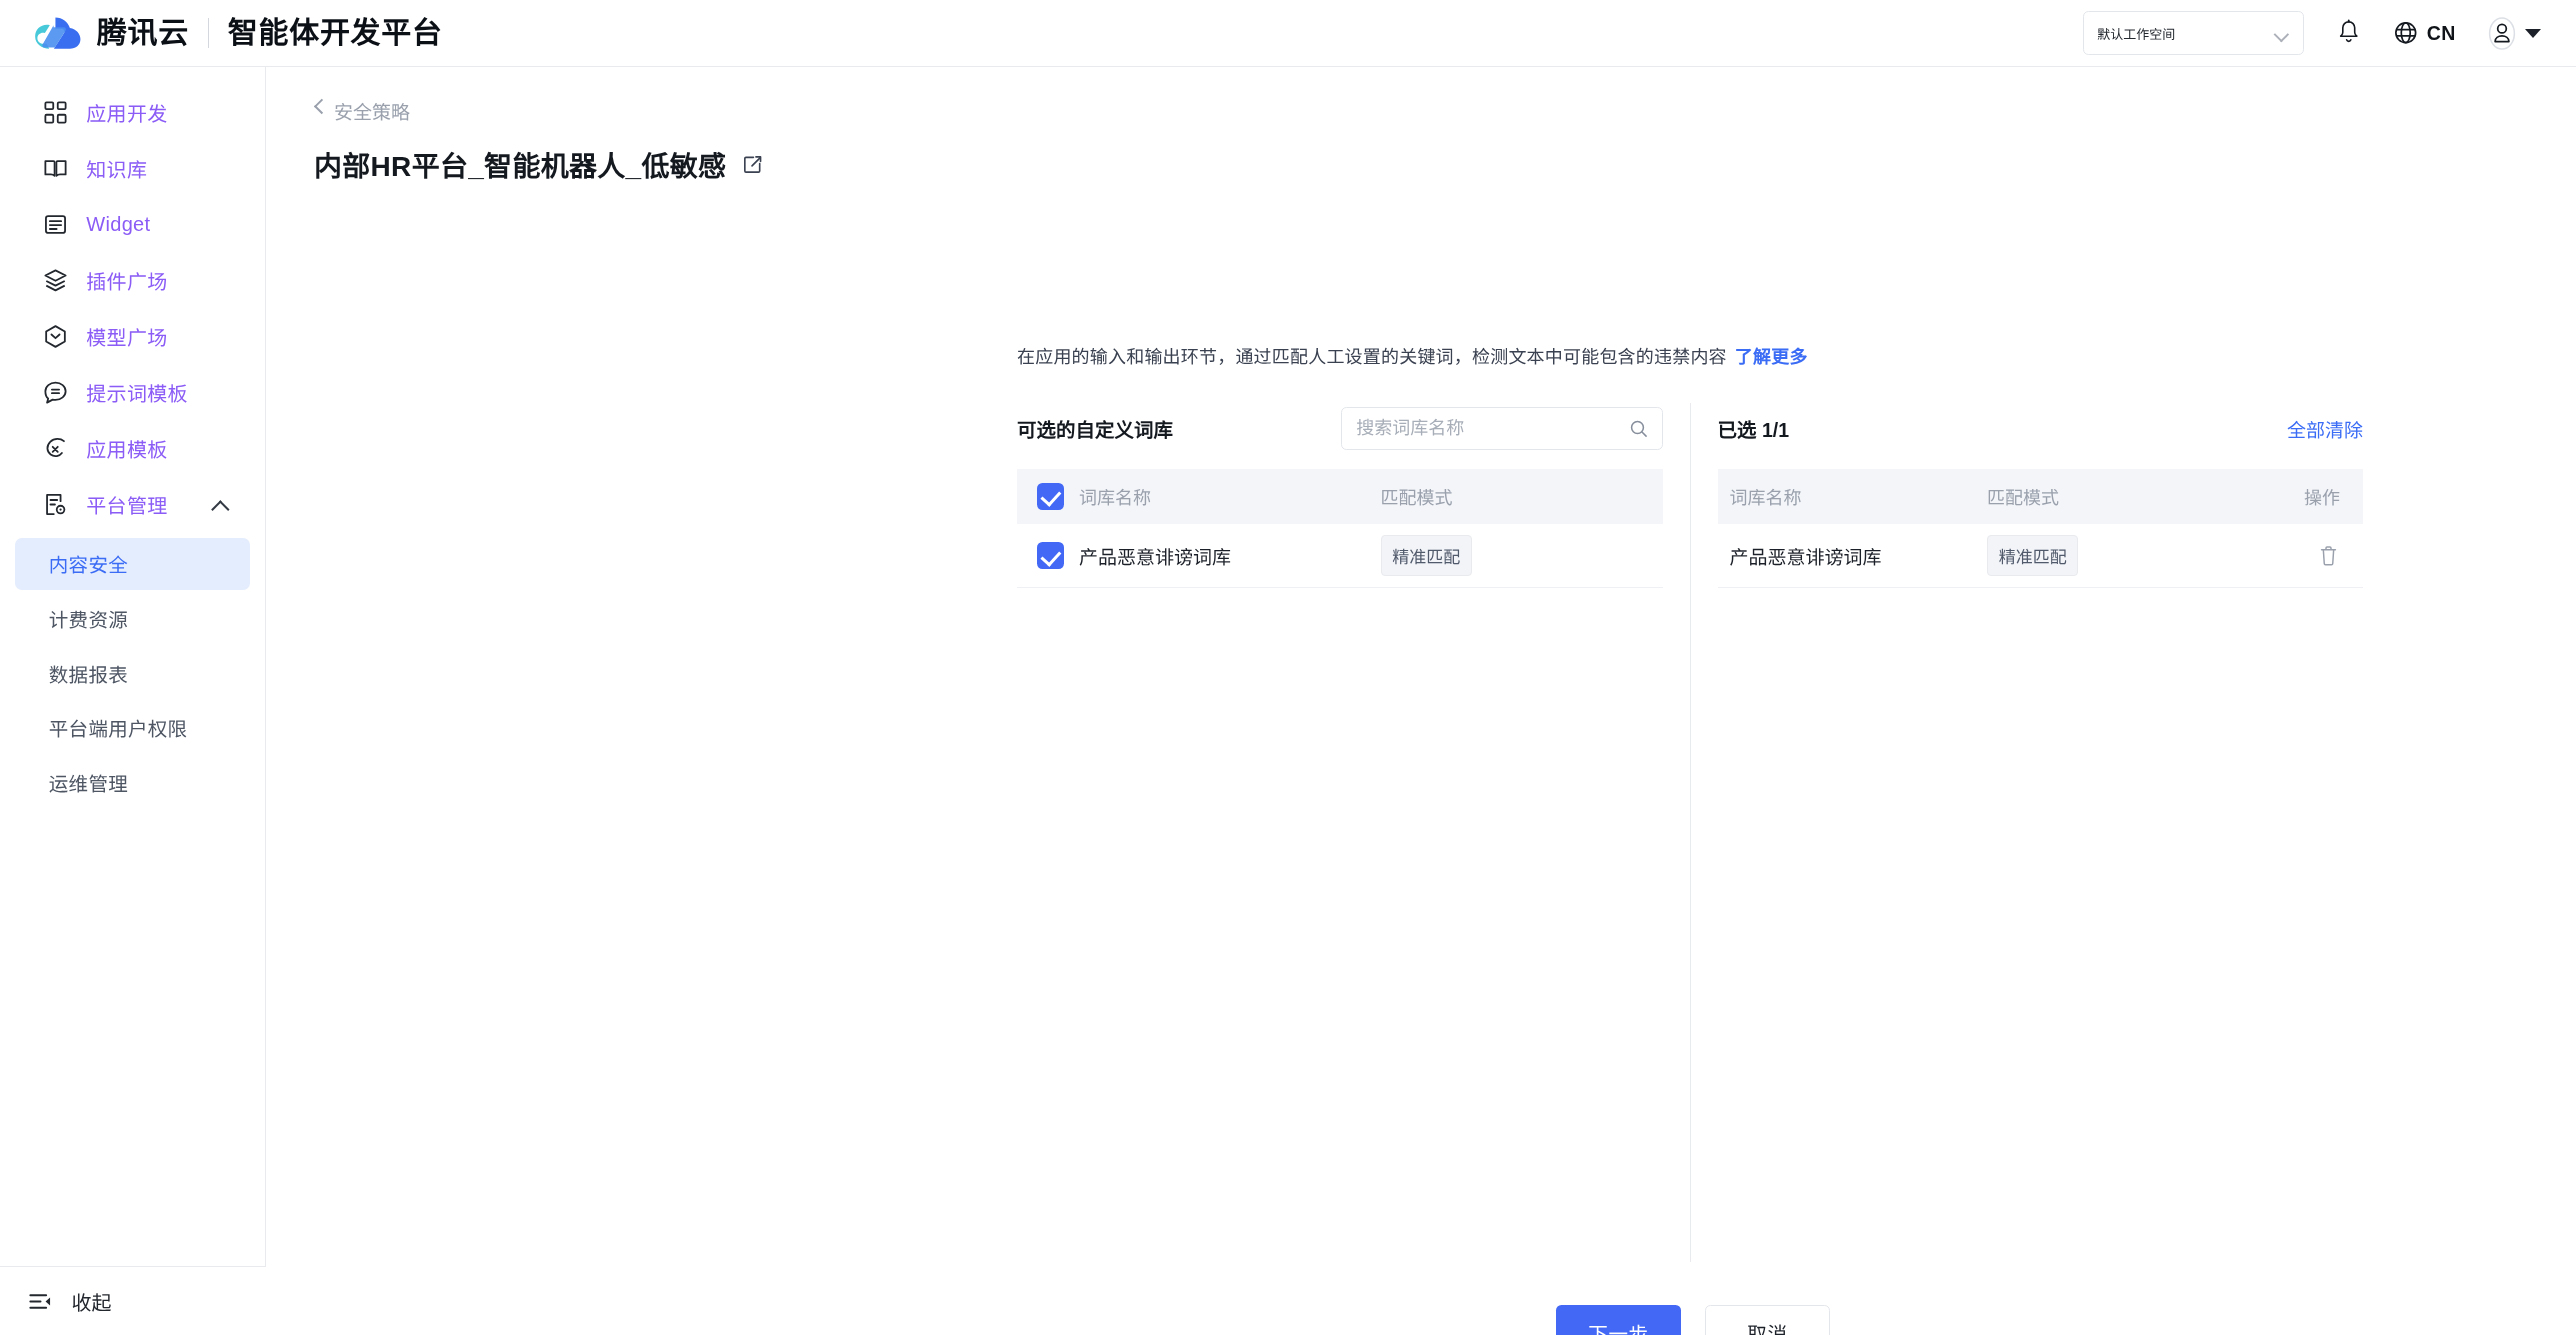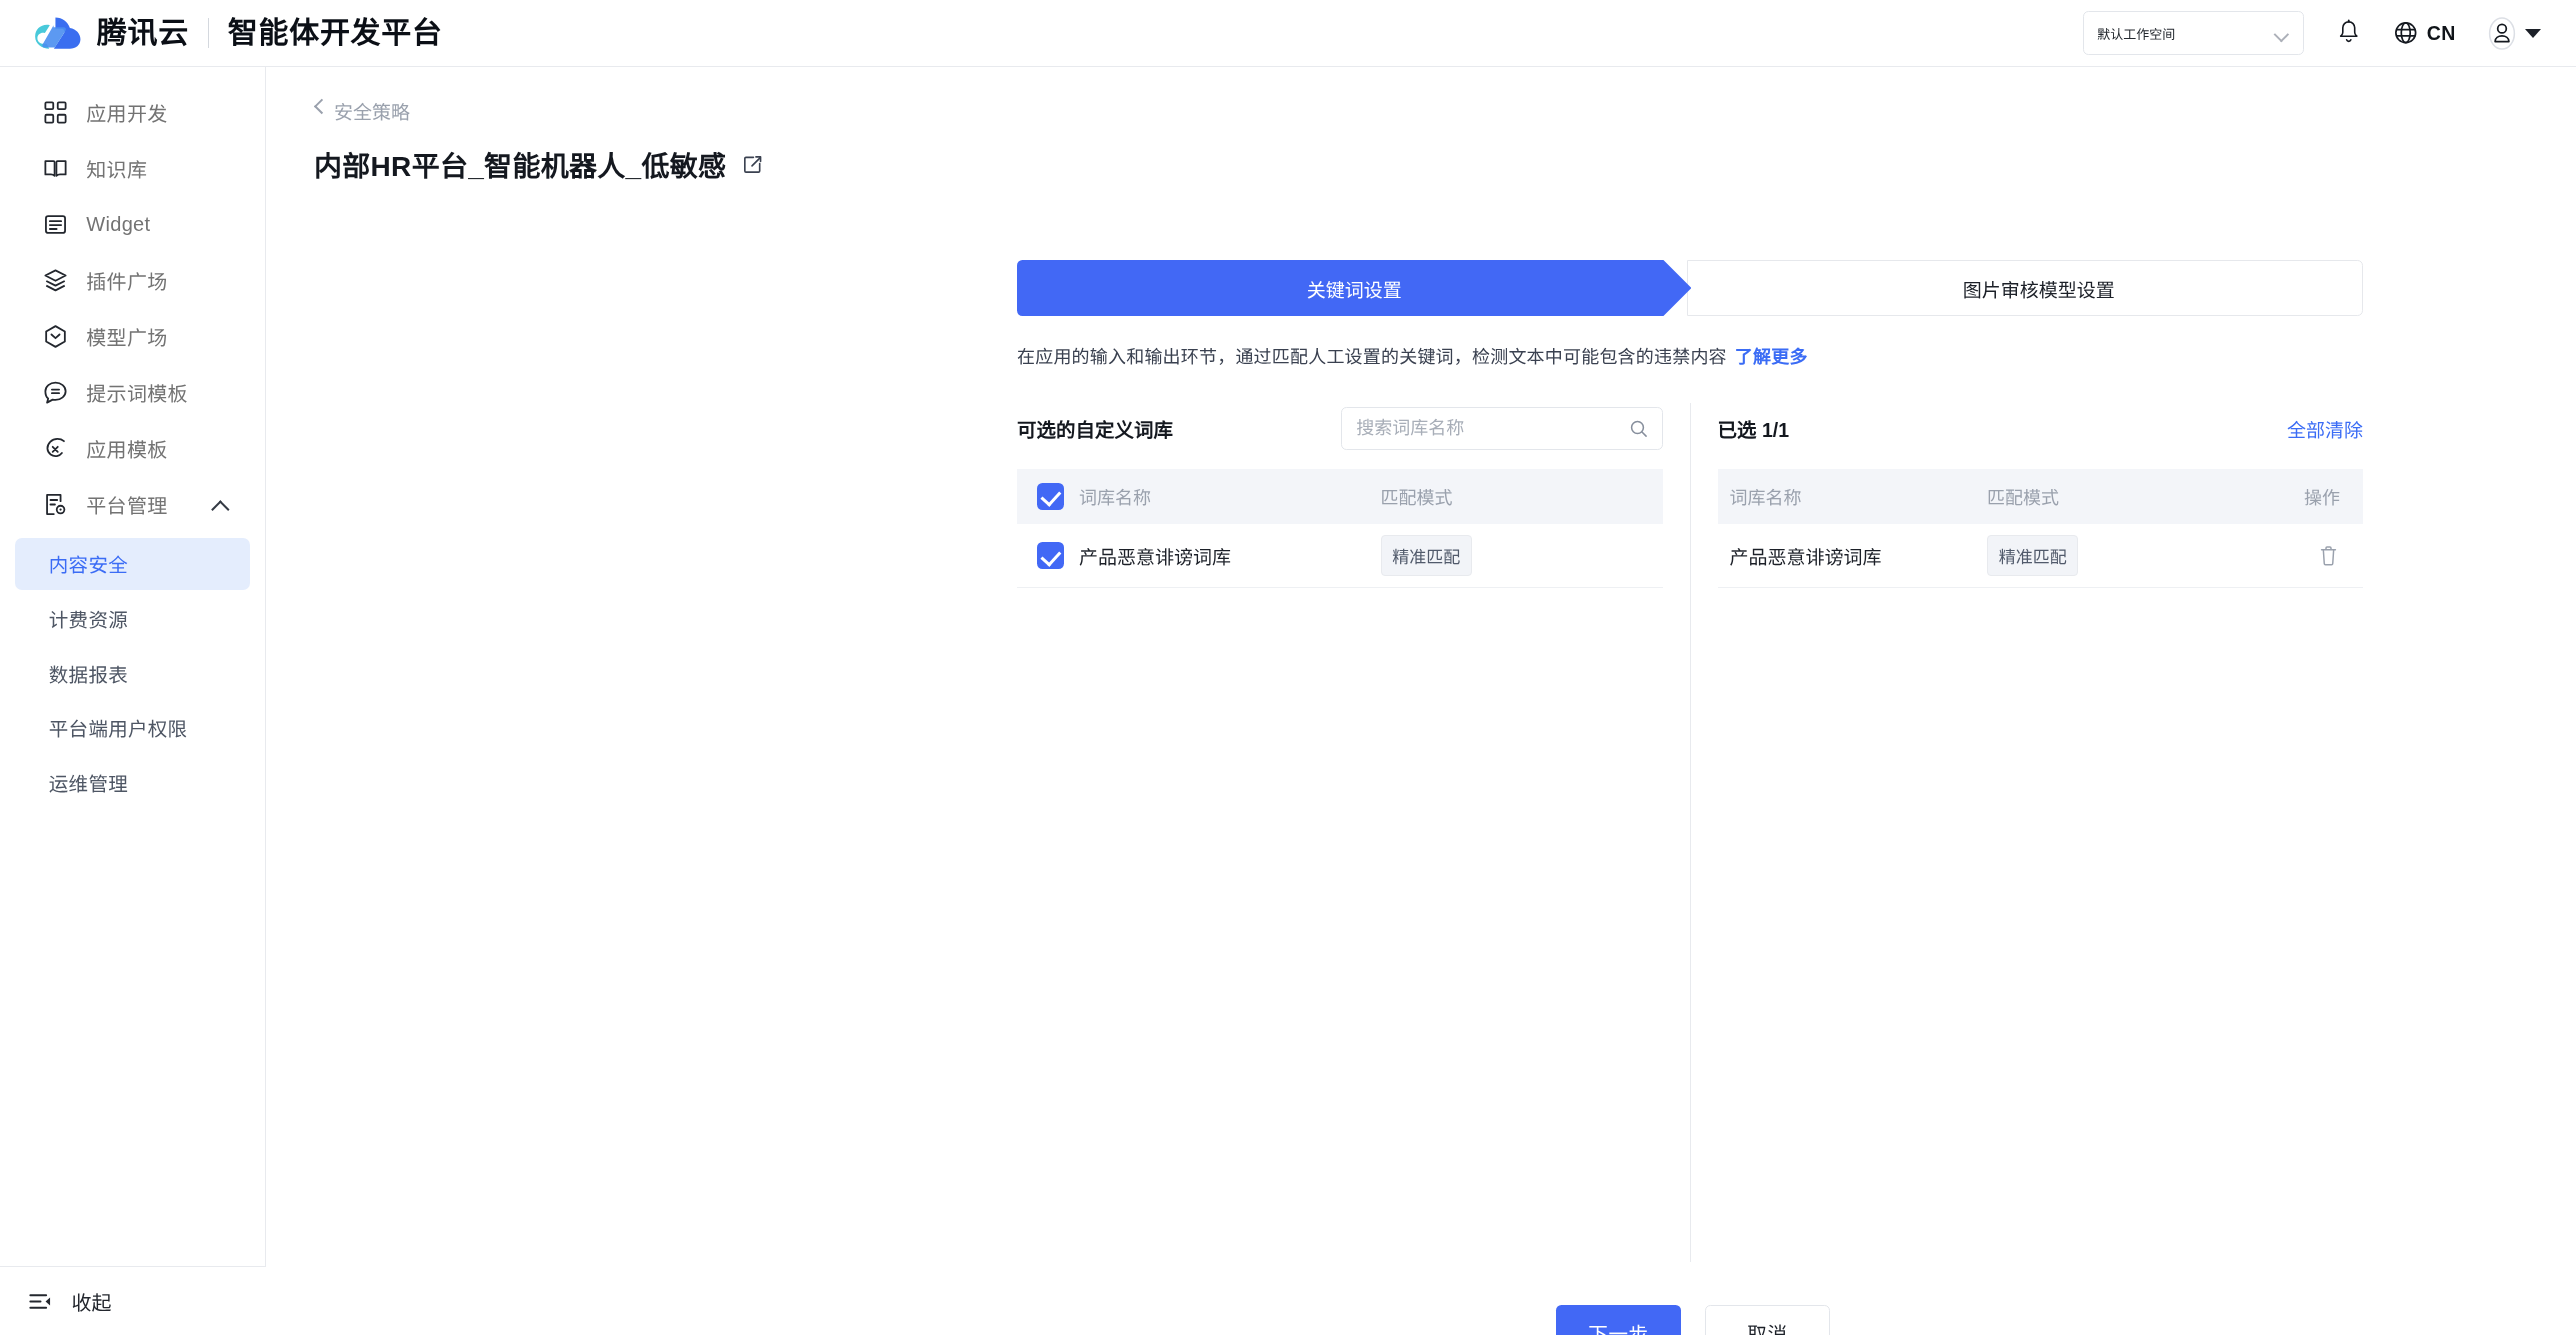--- a/index.html
+++ b/index.html
@@ -68,21 +68,21 @@
     background: #ffffff;
     border-right: 1.3px solid #e8eaee;
   }
   .nav-list { padding-top: 17.5px; }
   .nav-item {
     height: 56px; display: flex; align-items: center;
     padding-left: 27px; cursor: pointer; gap: 17.5px;
     border-radius: 6.7px; margin: 0 14.8px;
   }
   .nav-item .nav-ico { width: 27px; height: 27px; display: block; flex: 0 0 27px; }
-  .nav-label { font-size: 20px; color: #737373; letter-spacing: 0.3px; }
+  .nav-label { font-size: 20px; color: #8b5cf6; letter-spacing: 0.3px; }
   .nav-item.group > .nav-label { flex: 1; }
   .group-caret {
     width: 17.5px; height: 10.7px; position: relative; margin-right: 21.5px;
   }
   .group-caret::before {
     content: ""; position: absolute; left: 2.7px; top: 3.4px;
     width: 10.7px; height: 10.7px;
     border-left: 2.3px solid #343a44; border-top: 2.3px solid #343a44;
     transform: rotate(45deg);
   }
@@ -396,28 +396,20 @@
 
   <div class="page-title-row">
     <span class="page-title">内部HR平台_智能机器人_低敏感</span>
     <svg class="edit-ico" width="23" height="23" viewBox="0 0 24 24">
       <path d="M13 4.5H5.2c-.7 0-1.2.5-1.2 1.2v13.1c0 .7.5 1.2 1.2 1.2h13.1c.7 0 1.2-.5 1.2-1.2V11" fill="none" stroke="#3a4150" stroke-width="1.7" stroke-linecap="round"></path>
       <path d="M11.5 13.4l8.6-8.6" fill="none" stroke="#3a4150" stroke-width="1.7" stroke-linecap="round"></path>
       <path d="M15.6 4.1h4.8v4.8" fill="none" stroke="#3a4150" stroke-width="1.7" stroke-linecap="round" stroke-linejoin="round"></path>
     </svg>
   </div>
 
-  <div class="steps">
-    <div class="step step-1">
-      <span>关键词设置</span>
-    </div>
-    <div class="step step-2">
-      <span>图片审核模型设置</span>
-    </div>
-  </div>
 
   <div class="desc">
     <span>在应用的输入和输出环节，通过匹配人工设置的关键词，检测文本中可能包含的违禁内容</span><span class="more">了解更多</span>
   </div>
 
   <div class="transfer">
 
     <div class="panel panel-left">
       <div class="panel-head">
         <span class="panel-title">可选的自定义词库</span>

